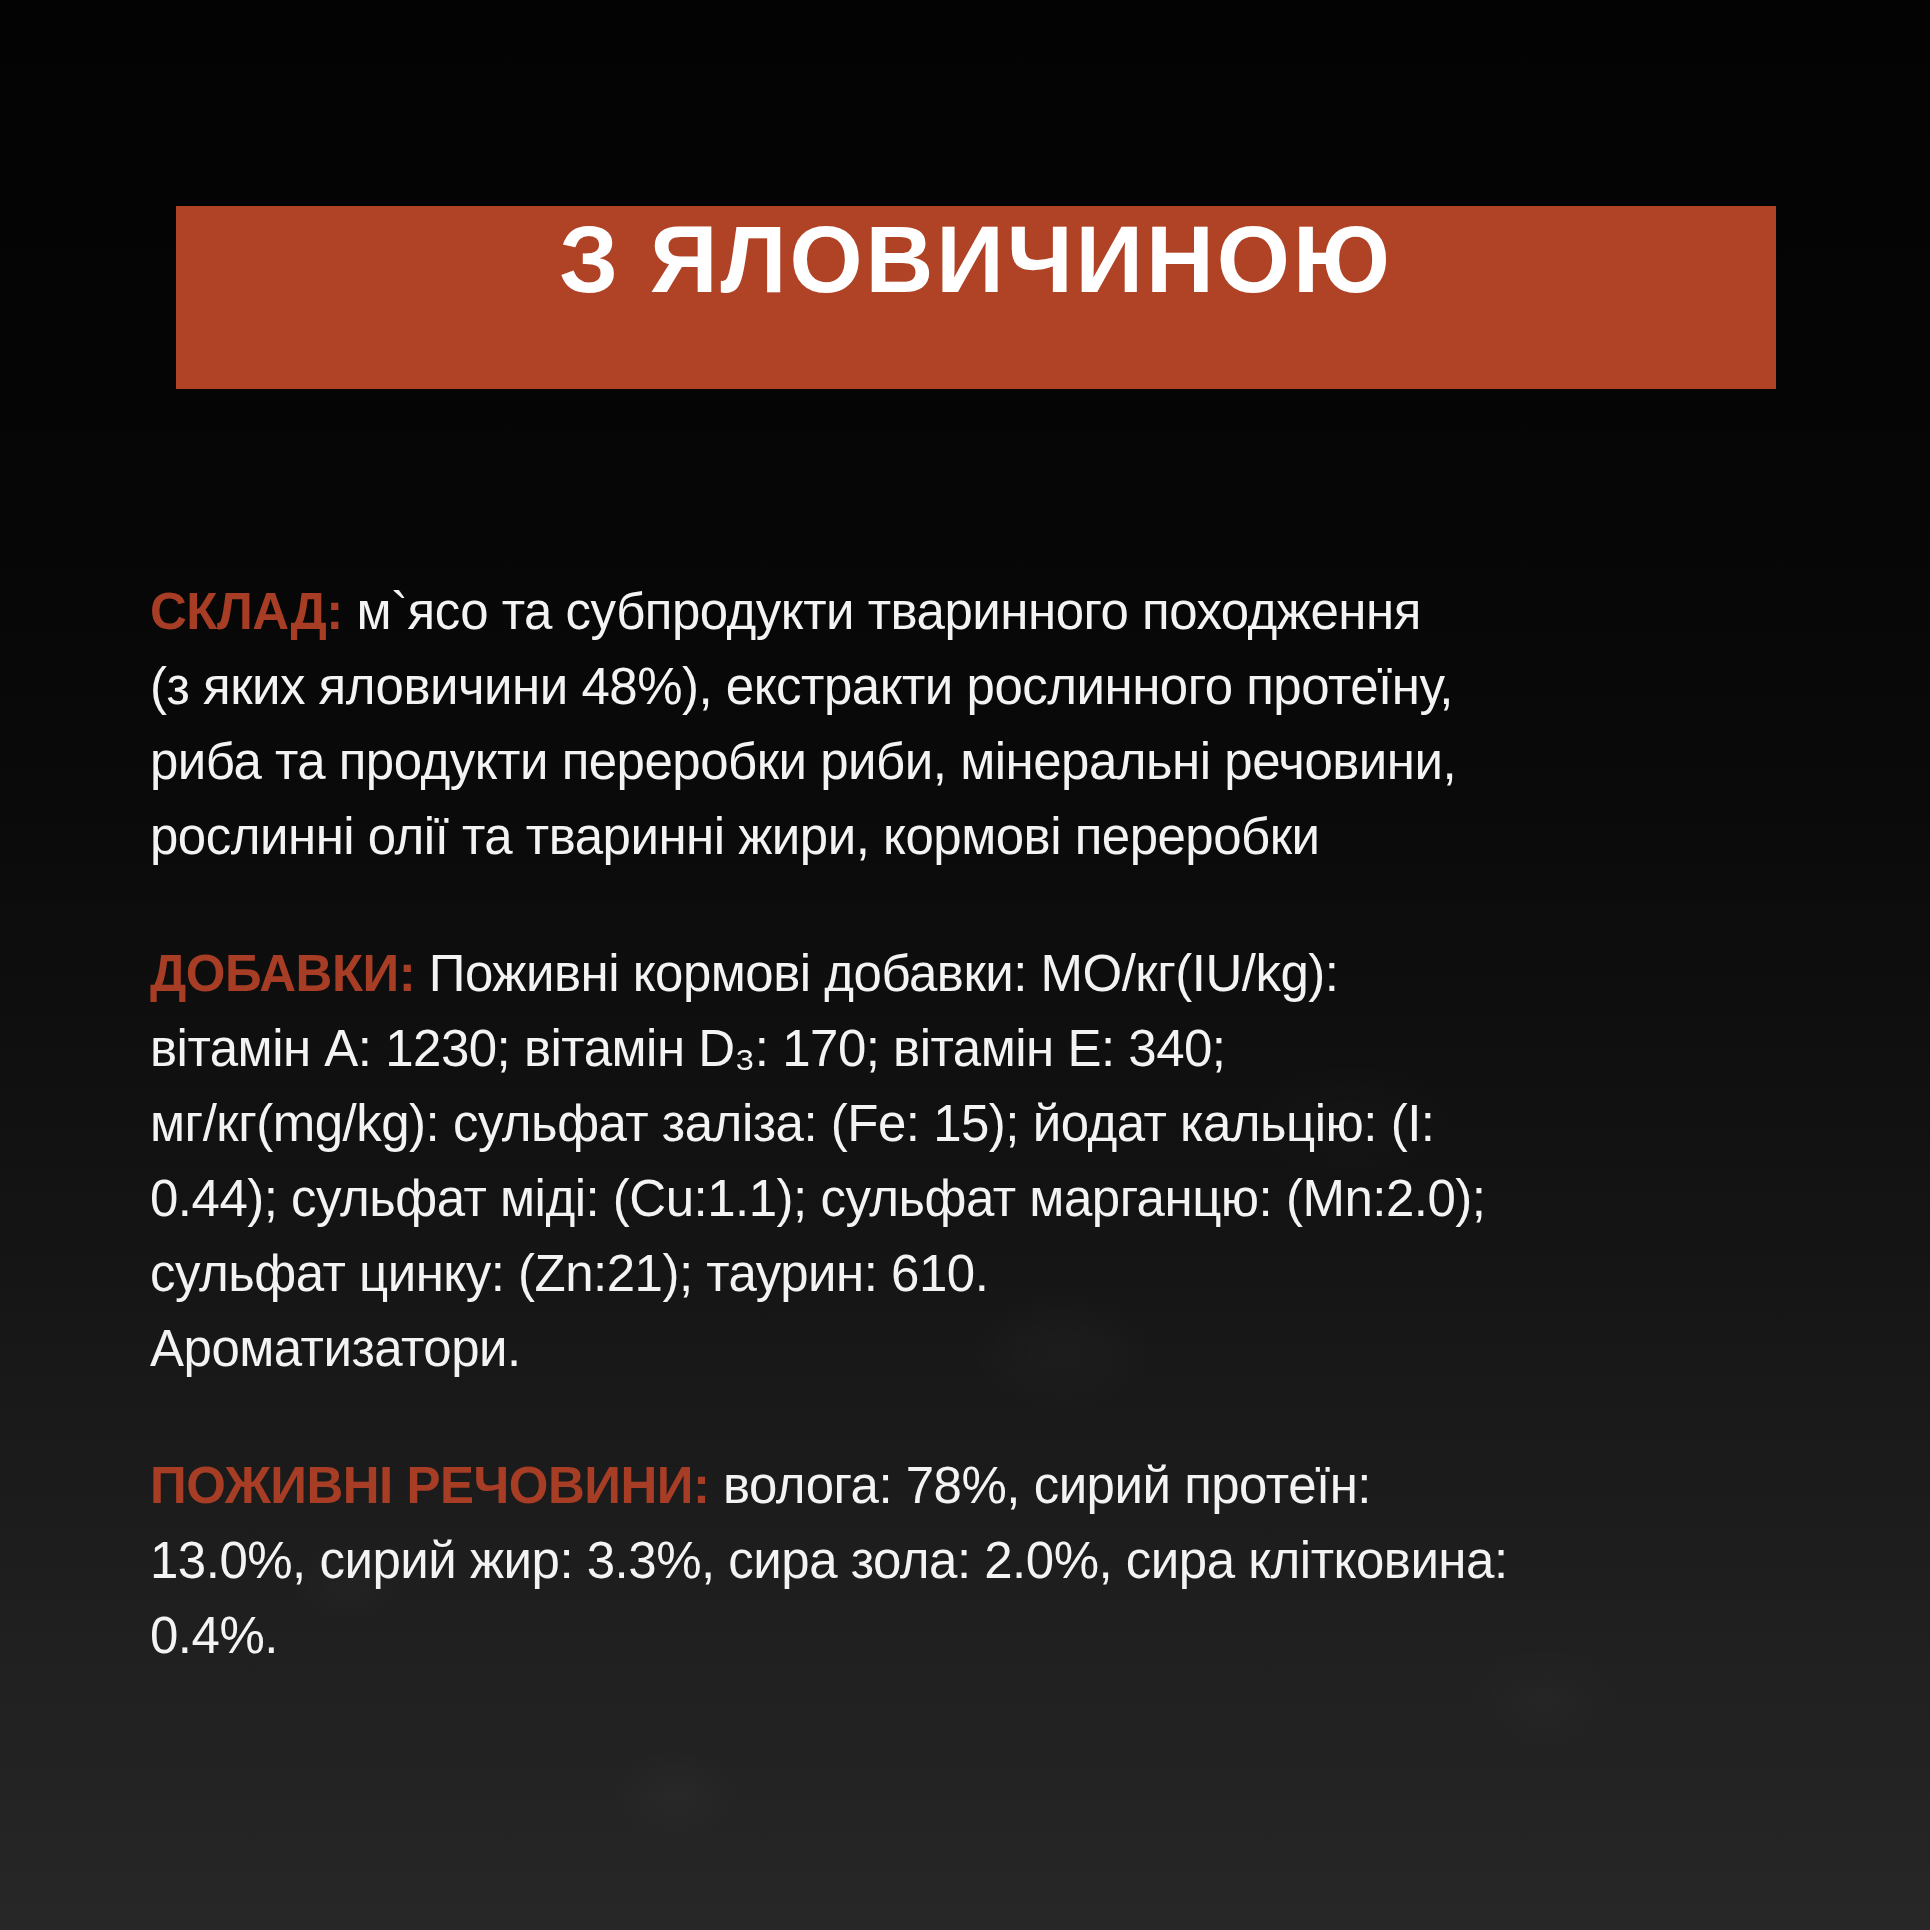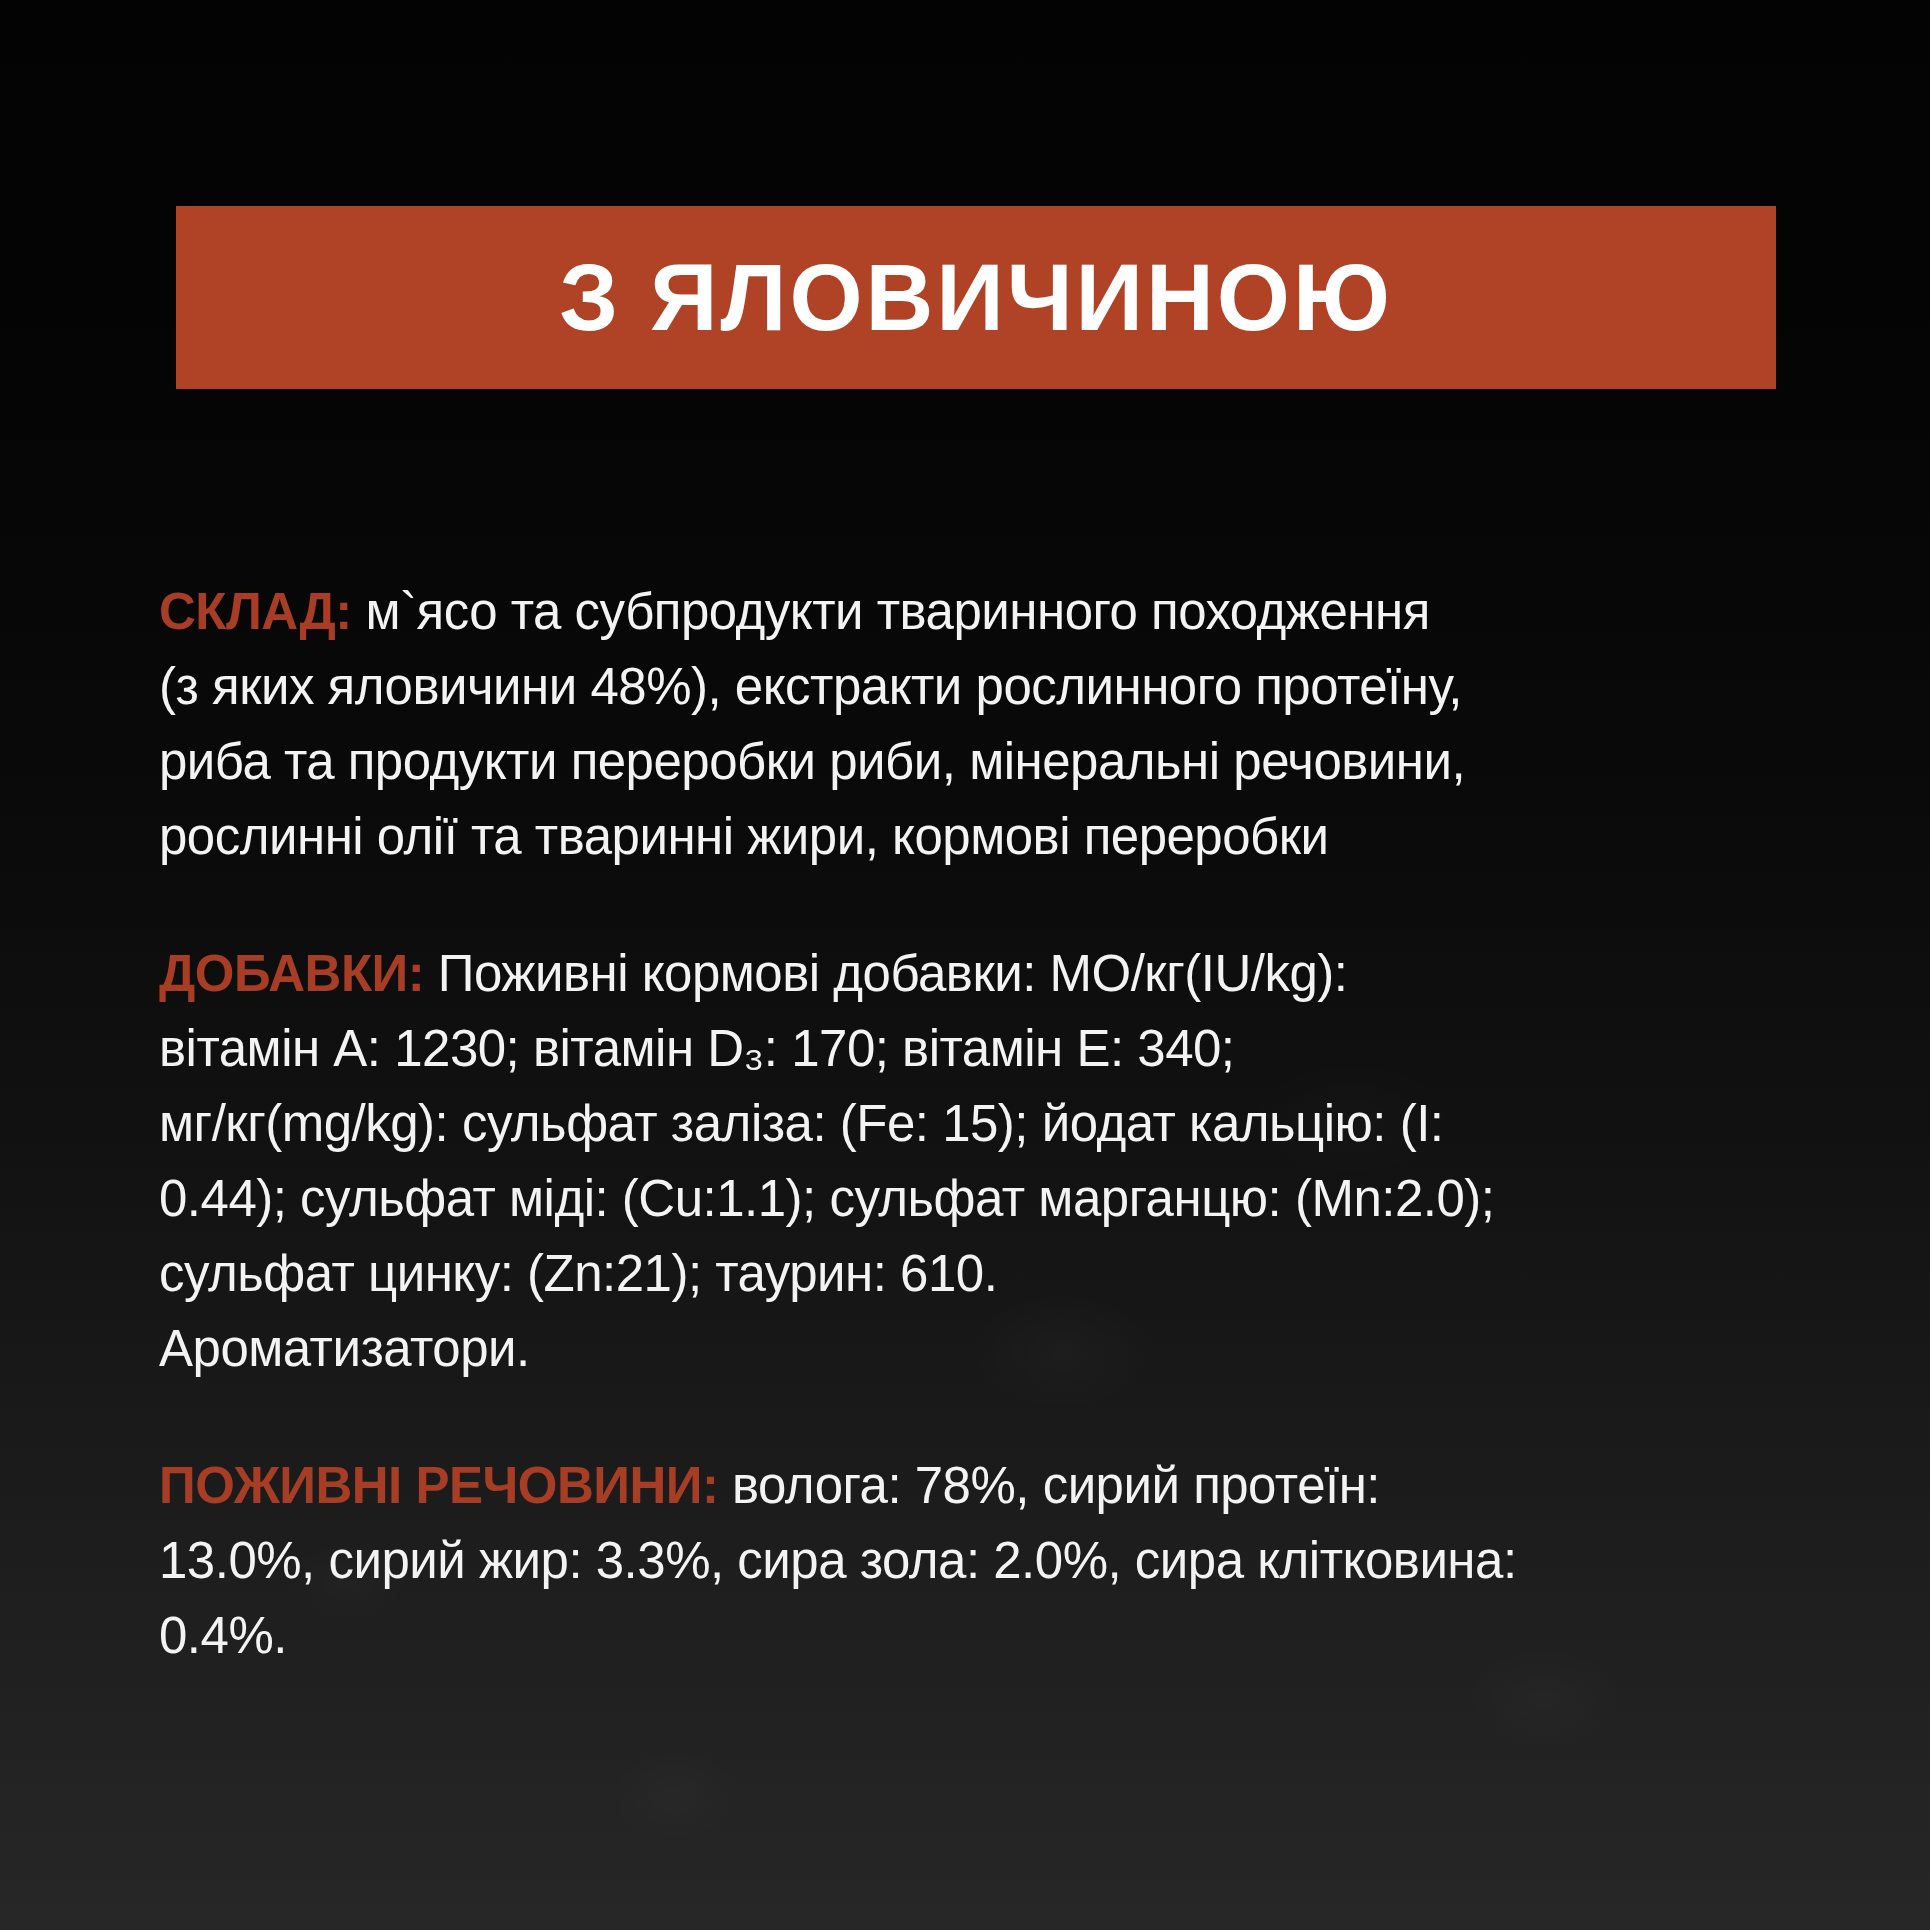--- a/index.html
+++ b/index.html
@@ -20,39 +20,39 @@
       radial-gradient(135px 87px at 55% 70%, rgba(255,255,255,0.025), rgba(255,255,255,0) 70%),
       radial-gradient(116px 77px at 80% 88%, rgba(255,255,255,0.02), rgba(255,255,255,0) 70%),
       radial-gradient(97px 68px at 35% 93%, rgba(255,255,255,0.02), rgba(255,255,255,0) 70%),
       radial-gradient(154px 87px at 70% 58%, rgba(255,255,255,0.015), rgba(255,255,255,0) 70%);
   }
   .banner {
     position: absolute;
     left: 176px; top: 206px;
     width: 1600px; height: 183px;
     background: #b04326;
-    display: flex; align-items: center; justify-content: center;
+    display: flex; align-items: flex-start; justify-content: center;
   }
   .banner-title {
     color: #ffffff;
     font-size: 94px;
     font-weight: bold;
     letter-spacing: 2.9px;
     white-space: nowrap;
   }
   .content {
     position: absolute;
     left: 150px; top: 574px;
     width: 1670px;
     color: #f3f3f3;
     font-size: 51px;
     line-height: 75px;
     letter-spacing: -0.5px;
   }
-  .para { margin: 0 0 62px 9px; }
+  .para { margin: 0 0 62px 0; }
   .line { white-space: nowrap; height: 75px; }
   .hd { color: #a63d24; font-weight: bold; }
 </style>
 </head>
 <body>
 
 <div class="canvas">
   <div class="grain"></div>
 
   <div class="banner">

